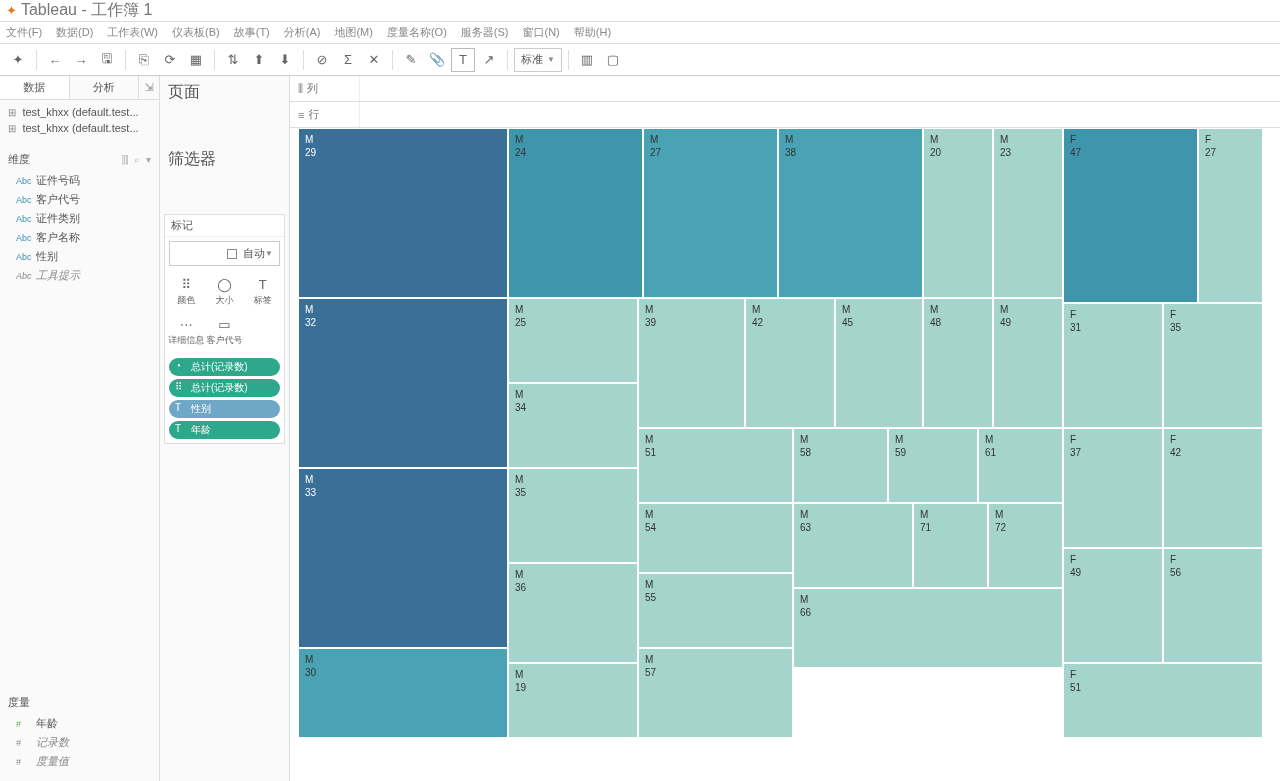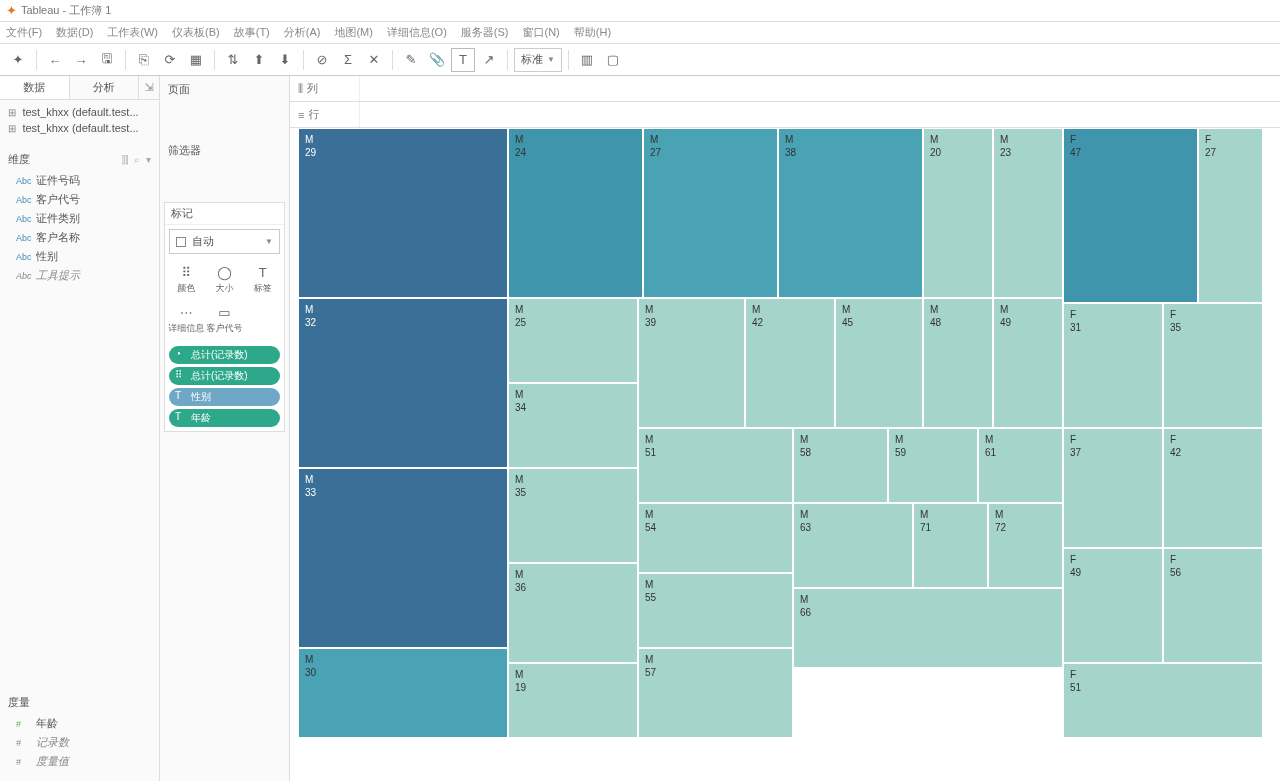--- a/index.html
+++ b/index.html
@@ -1,20 +1,20 @@
 <!DOCTYPE html>
 <html><head>
 <meta charset="utf-8">
 <style>
 * { box-sizing: border-box; margin: 0; padding: 0; font-family: "Microsoft YaHei", "Segoe UI", Arial, sans-serif; }
 body { background: #f4f4f4; font-size: 11px; color: #333; width: 1280px; height: 781px; overflow: hidden; }
 
 .titlebar { height: 22px; background: #fff; border-bottom: 1px solid #ddd; display: flex; align-items: center; padding: 0 6px; gap: 4px; }
 .titlebar .logo { color: #e8762d; font-size: 13px; }
-.titlebar .title { color: #777; font-size: 11px; }
+.titlebar .title { color: #777; font-size: 16px; }
 
 .menubar { height: 22px; background: #fff; border-bottom: 1px solid #ddd; display: flex; align-items: center; padding: 0 6px; gap: 14px; color: #888; font-size: 11px; }
 .menubar span { cursor: default; }
 
 .toolbar { height: 32px; background: #fff; border-bottom: 1px solid #ccc; display: flex; align-items: center; padding: 0 6px; gap: 2px; }
 .tbtn { width: 24px; height: 24px; display: flex; align-items: center; justify-content: center; color: #666; border: 1px solid transparent; font-size: 13px; }
 .tsep { width: 1px; height: 20px; background: #ddd; margin: 0 4px; }
 .tdrop { display: flex; align-items: center; height: 24px; padding: 0 6px; border: 1px solid #ccc; gap: 4px; color: #555; font-size: 11px; }
 .tdrop .caret { font-size: 8px; color: #888; }
 
@@ -29,24 +29,24 @@
 .ds-item { display: flex; align-items: center; gap: 6px; padding: 2px 8px; font-size: 11px; color: #555; }
 .ds-item .ico { color: #888; font-size: 10px; }
 .sec-head { display: flex; justify-content: space-between; align-items: center; padding: 4px 8px; margin-top: 8px; color: #555; font-size: 11px; }
 .sec-head .tools { display: flex; gap: 6px; color: #aaa; font-size: 10px; }
 .field { display: flex; align-items: center; gap: 6px; padding: 2px 8px 2px 16px; font-size: 11px; color: #555; }
 .field .ft { color: #418fb5; font-size: 9px; width: 14px; }
 .field .ftn { color: #6aa84f; font-size: 9px; width: 14px; }
 .field .ftit { font-style: italic; color: #888; }
 
 .mid { width: 130px; background: #fafafa; border-right: 1px solid #ddd; padding: 4px; display: flex; flex-direction: column; gap: 6px; }
-.mid .sechdr { font-size: 11px; color: #555; padding: 2px 4px; }
+.mid .sechdr { font-size: 16px; color: #555; padding: 2px 4px; }
 .cardshelf { border: 1px solid #ddd; background: #fff; }
 .cardtitle { padding: 3px 6px; font-size: 11px; color: #555; border-bottom: 1px solid #eee; }
-.markselect { display: flex; align-items: center; justify-content: space-between; padding: 4px 6px; border: 1px solid #ccc; margin: 4px; font-size: 11px; color: #555; }
+.markselect { display: flex; align-items: center; justify-content: flex-end; padding: 4px 6px; border: 1px solid #ccc; margin: 4px; font-size: 11px; color: #555; }
 .markselect .sq { width: 10px; height: 10px; border: 1px solid #888; }
 .markbtns { display: flex; flex-wrap: wrap; padding: 2px; }
 .mbtn { width: 33.33%; height: 40px; display: flex; flex-direction: column; align-items: center; justify-content: center; gap: 2px; font-size: 9px; color: #666; }
 .mbtn .mi { font-size: 13px; }
 .pills { padding: 4px; display: flex; flex-direction: column; gap: 3px; }
 .pill { border-radius: 10px; padding: 2px 8px 2px 22px; font-size: 10px; color: #fff; position: relative; }
 .pill .pi { position: absolute; left: 6px; top: 2px; font-size: 10px; }
 .pill.green { background: #2ea88a; }
 .pill.blue { background: #6fa7c7; }
 
@@ -67,21 +67,21 @@
 </div>
 
 <div class="menubar" id="menubar">
     <span>文件(F)</span>
     <span>数据(D)</span>
     <span>工作表(W)</span>
     <span>仪表板(B)</span>
     <span>故事(T)</span>
     <span>分析(A)</span>
     <span>地图(M)</span>
-    <span>详细信息(O)</span>
+    <span>度量名称(O)</span>
     <span>服务器(S)</span>
     <span>窗口(N)</span>
     <span>帮助(H)</span>
   </div>
 
 <div class="toolbar">
   <div class="tbtn">✦</div>
   <div class="tsep"></div>
   <div class="tbtn">←</div>
   <div class="tbtn">→</div>

